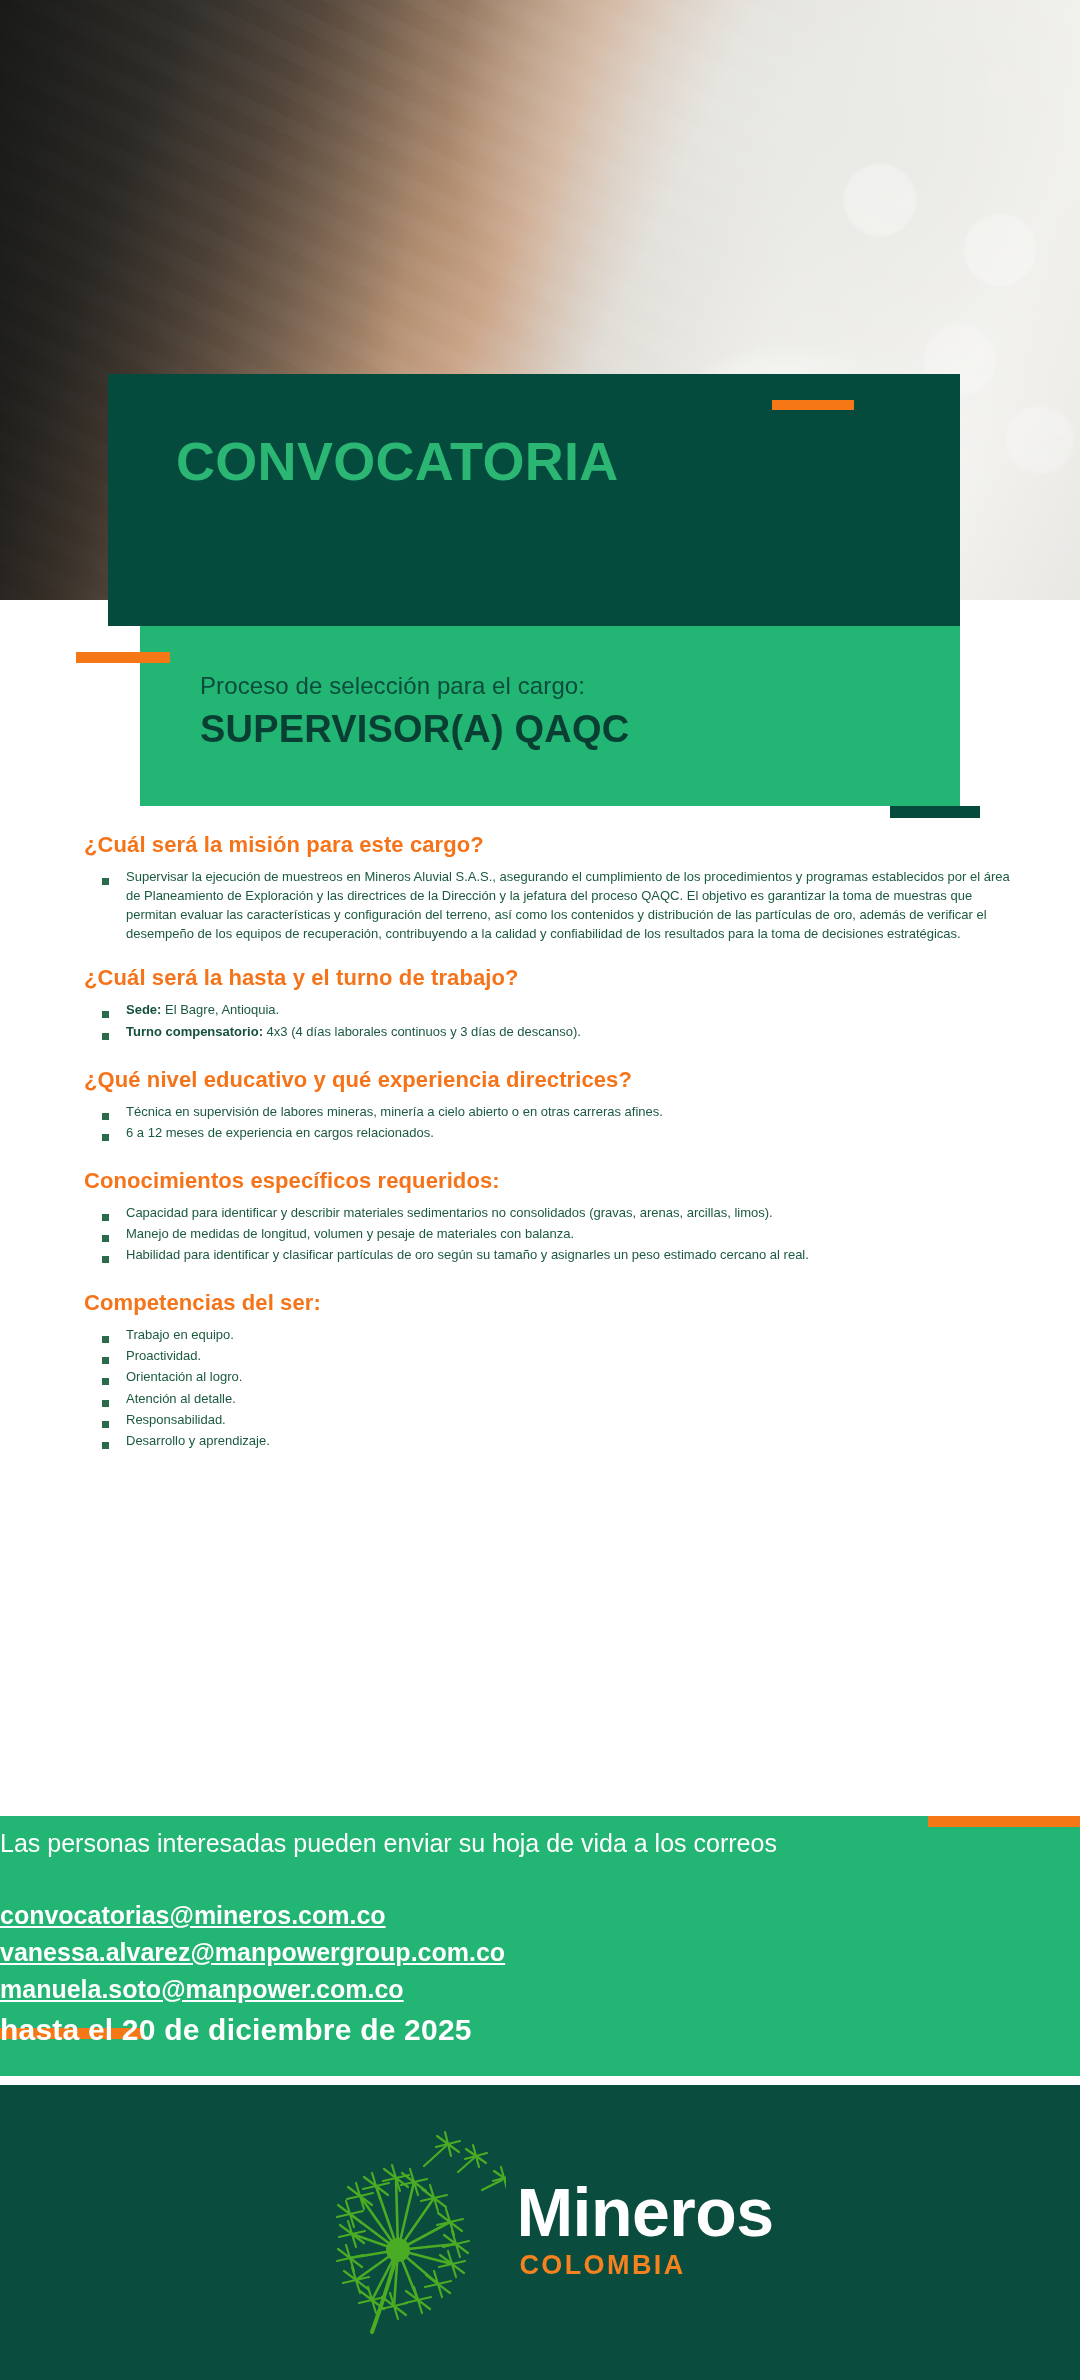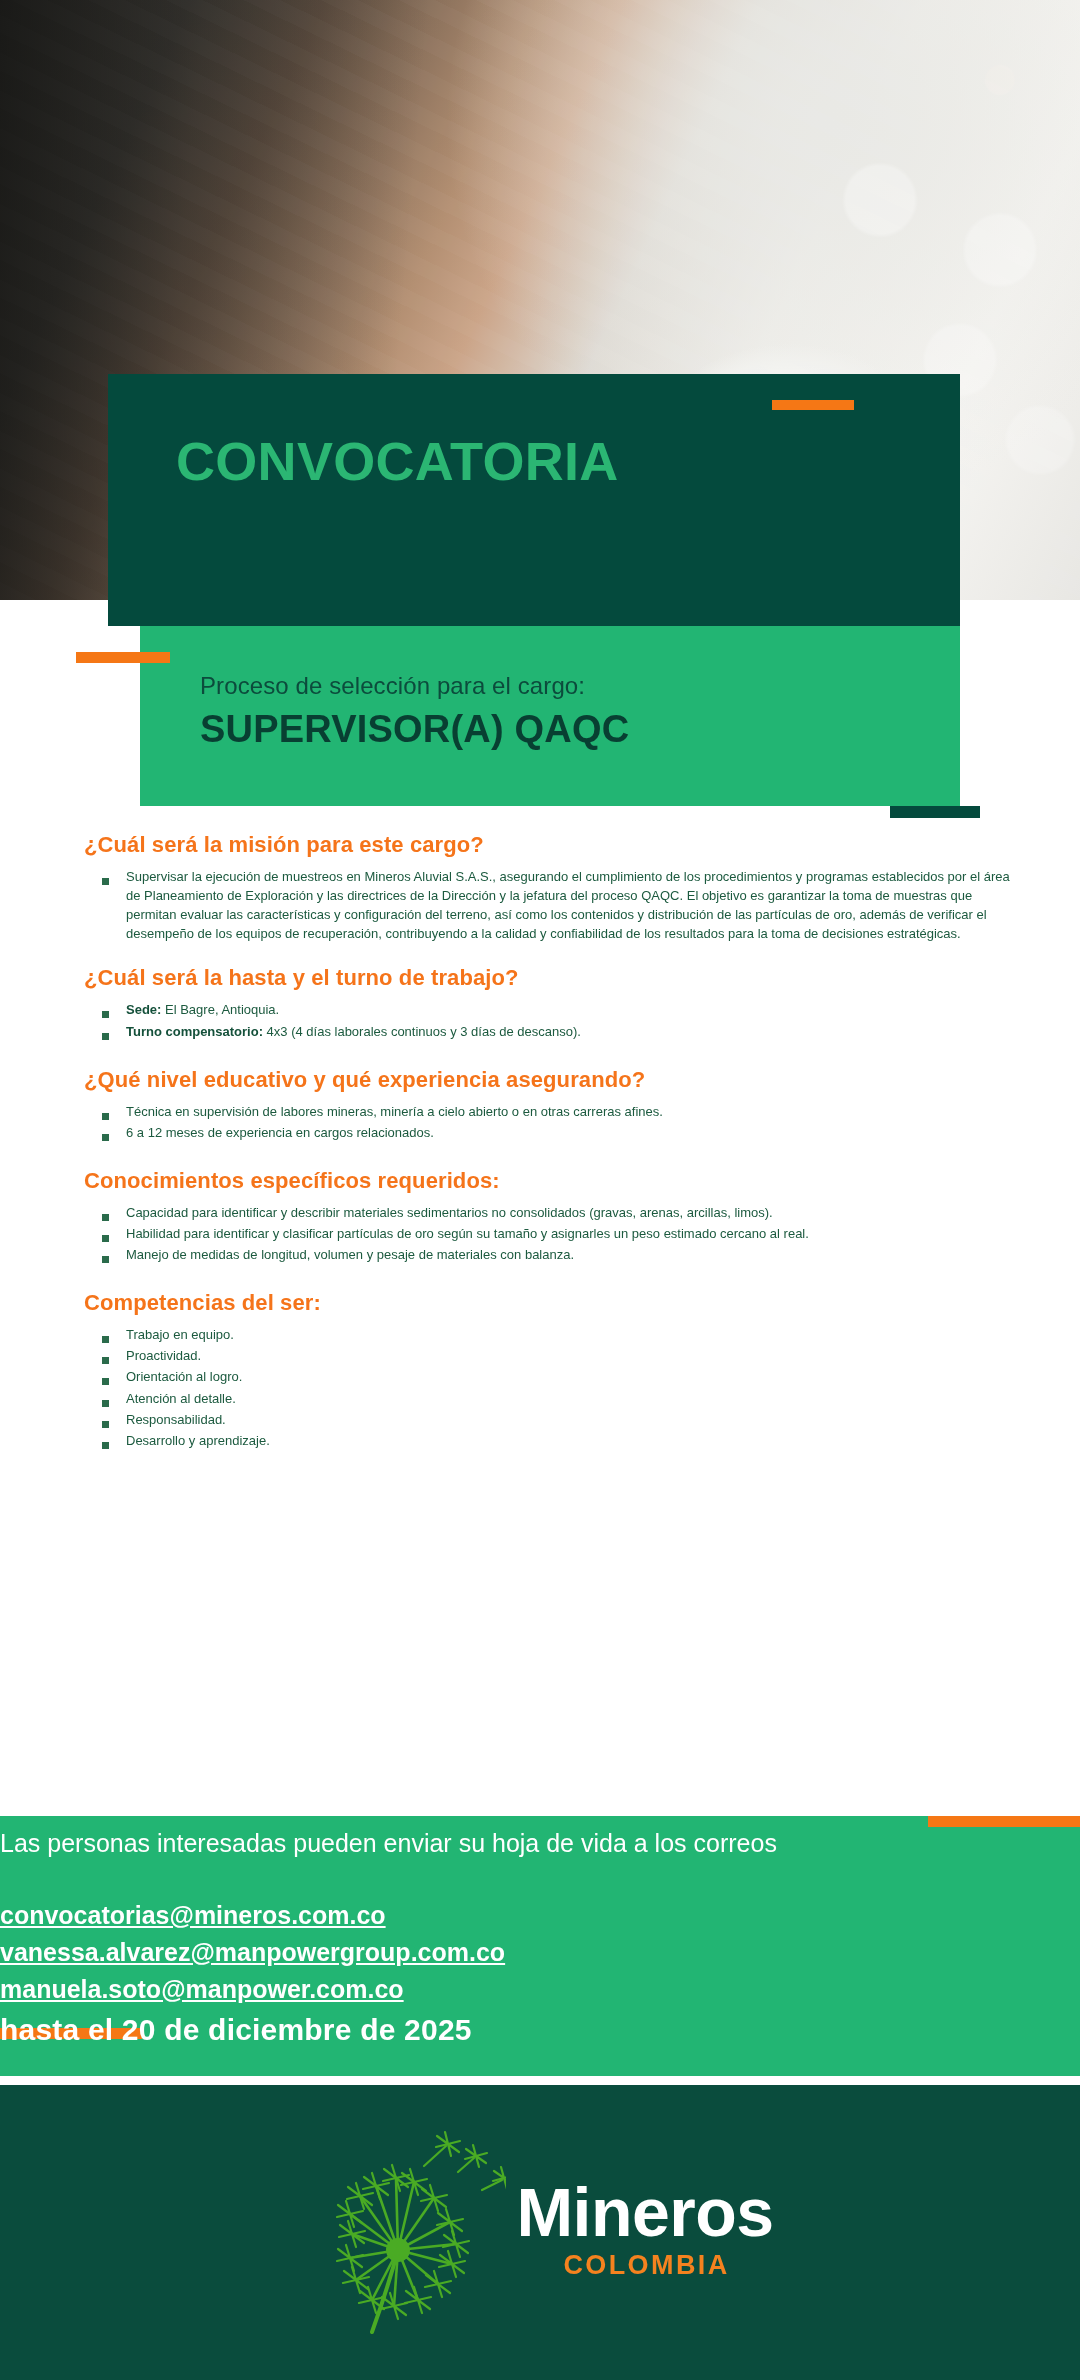--- a/index.html
+++ b/index.html
@@ -203,21 +203,21 @@
   
   .logobar {
     position: absolute;
     left: 0; top: 2085px;
     width: 1080px; height: 295px;
     background: #0a4c3d;
     display: flex;
     align-items: center;
     justify-content: center;
   }
-  .logo-wrap { display: flex; align-items: center; gap: 10px; text-align: center; }
+  .logo-wrap { display: flex; align-items: center; gap: 10px; }
   .logo-text { padding-bottom: 4px; }
   .logo-name {
     color: #ffffff;
     font-size: 68px;
     font-weight: 700;
     line-height: .96;
     letter-spacing: -.5px;
   }
   .logo-sub {
     color: #f5821f;
@@ -261,33 +261,33 @@
 
     <div class="sec sede">
       <div class="sec-head">¿Cuál será la hasta y el turno de trabajo?</div>
       <ul class="bullets">
         <li><b>Sede:</b><span> El Bagre, Antioquia.</span></li>
         <li><b>Turno compensatorio:</b><span> 4x3 (4 días laborales continuos y 3 días de descanso).</span></li>
       </ul>
     </div>
 
     <div class="sec nivel">
-      <div class="sec-head">¿Qué nivel educativo y qué experiencia asegurando?</div>
+      <div class="sec-head">¿Qué nivel educativo y qué experiencia directrices?</div>
       <ul class="bullets">
         <li>Técnica en supervisión de labores mineras, minería a cielo abierto o en otras carreras afines.</li>
         <li>6 a 12 meses de experiencia en cargos relacionados.</li>
       </ul>
     </div>
 
     <div class="sec conoc">
       <div class="sec-head">Conocimientos específicos requeridos:</div>
       <ul class="bullets">
         <li>Capacidad para identificar y describir materiales sedimentarios no consolidados (gravas, arenas, arcillas, limos).</li>
+        <li>Manejo de medidas de longitud, volumen y pesaje de materiales con balanza.</li>
         <li>Habilidad para identificar y clasificar partículas de oro según su tamaño y asignarles un peso estimado cercano al real.</li>
-        <li>Manejo de medidas de longitud, volumen y pesaje de materiales con balanza.</li>
       </ul>
     </div>
 
     <div class="sec comp">
       <div class="sec-head">Competencias del ser:</div>
       <ul class="bullets">
         <li>Trabajo en equipo.</li>
         <li>Proactividad.</li>
         <li>Orientación al logro.</li>
         <li>Atención al detalle.</li>

